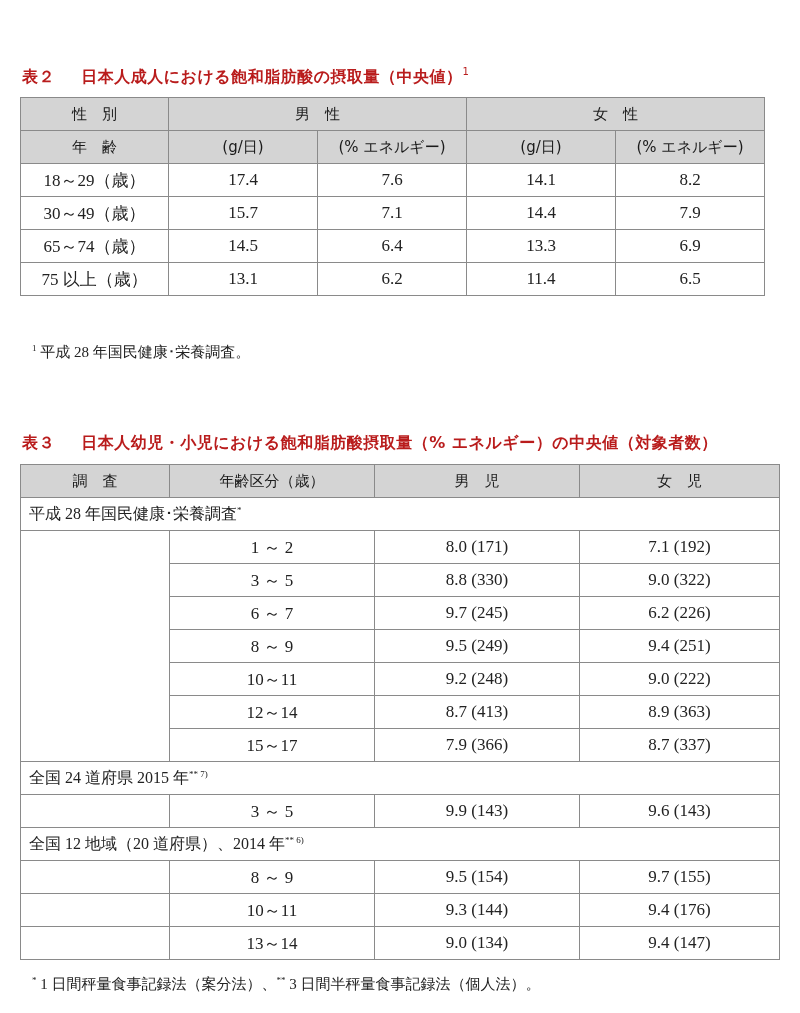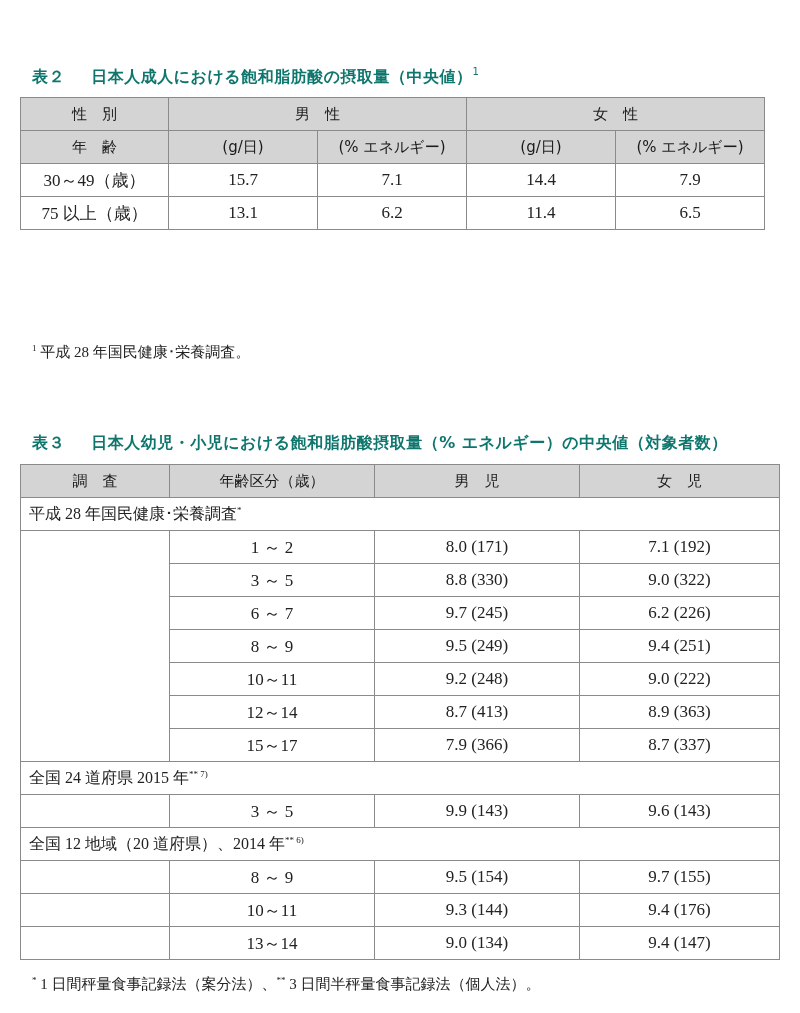--- a/index.html
+++ b/index.html
@@ -1,17 +1,17 @@
 <!DOCTYPE html>
 <html><head>
 <meta charset="utf-8">
 <style>
   html, body { margin: 0; padding: 0; background: #ffffff; }
   body { width: 800px; height: 1013px; position: relative; font-family: "DejaVu Serif", "Liberation Serif", serif; color: #222; overflow: hidden; }
-  .title { position: absolute; left: 22px; font-family: "DejaVu Sans", "Liberation Sans", sans-serif; font-weight: bold; font-size: 16px; letter-spacing: 0.5px; color: #0f766e; white-space: nowrap; margin-left: 10px; }
+  .title { position: absolute; left: 22px; font-family: "DejaVu Sans", "Liberation Sans", sans-serif; font-weight: bold; font-size: 16px; letter-spacing: 0.5px; color: #b91c1c; white-space: nowrap; }
   .title sup { font-size: 10px; font-weight: normal; vertical-align: 7px; }
   table { position: absolute; border-collapse: collapse; table-layout: fixed; padding-left: 44px; }
   td, th { border: 1px solid #8a8a8a; text-align: center; padding: 0; font-size: 16px; font-weight: normal; }
   th { background: #d4d4d4; font-family: "DejaVu Sans", "Liberation Sans", sans-serif; font-size: 15px; color: #1a1a1a; }
   td { font-family: "Liberation Serif", "DejaVu Serif", serif; font-size: 17px; color: #222; }
   #t2 { left: 20px; top: 97px; width: 744px; }
   #t2 tr { height: 33px; }
   #t3 { left: 20px; top: 464px; width: 759px; }
   #t3 tr { height: 33px; }
   .group-row td { text-align: left; padding-left: 8px; font-size: 16px; margin-left: 24px; }
@@ -43,25 +43,39 @@
     <th colspan="2">女　性</th>
   </tr>
   <tr>
     <th>年　齢</th>
     <th>(g/日)</th>
     <th>(% エネルギー)</th>
     <th>(g/日)</th>
     <th>(% エネルギー)</th>
   </tr>
   <tr>
+    <td>18～29（歳）</td>
+    <td>17.4</td>
+    <td>7.6</td>
+    <td>14.1</td>
+    <td>8.2</td>
+  </tr>
+  <tr>
     <td>30～49（歳）</td>
     <td>15.7</td>
     <td>7.1</td>
     <td>14.4</td>
     <td>7.9</td>
+  </tr>
+  <tr>
+    <td>65～74（歳）</td>
+    <td>14.5</td>
+    <td>6.4</td>
+    <td>13.3</td>
+    <td>6.9</td>
   </tr>
   <tr>
     <td>75 以上（歳）</td>
     <td>13.1</td>
     <td>6.2</td>
     <td>11.4</td>
     <td>6.5</td>
   </tr>
 </tbody>
   </table>

